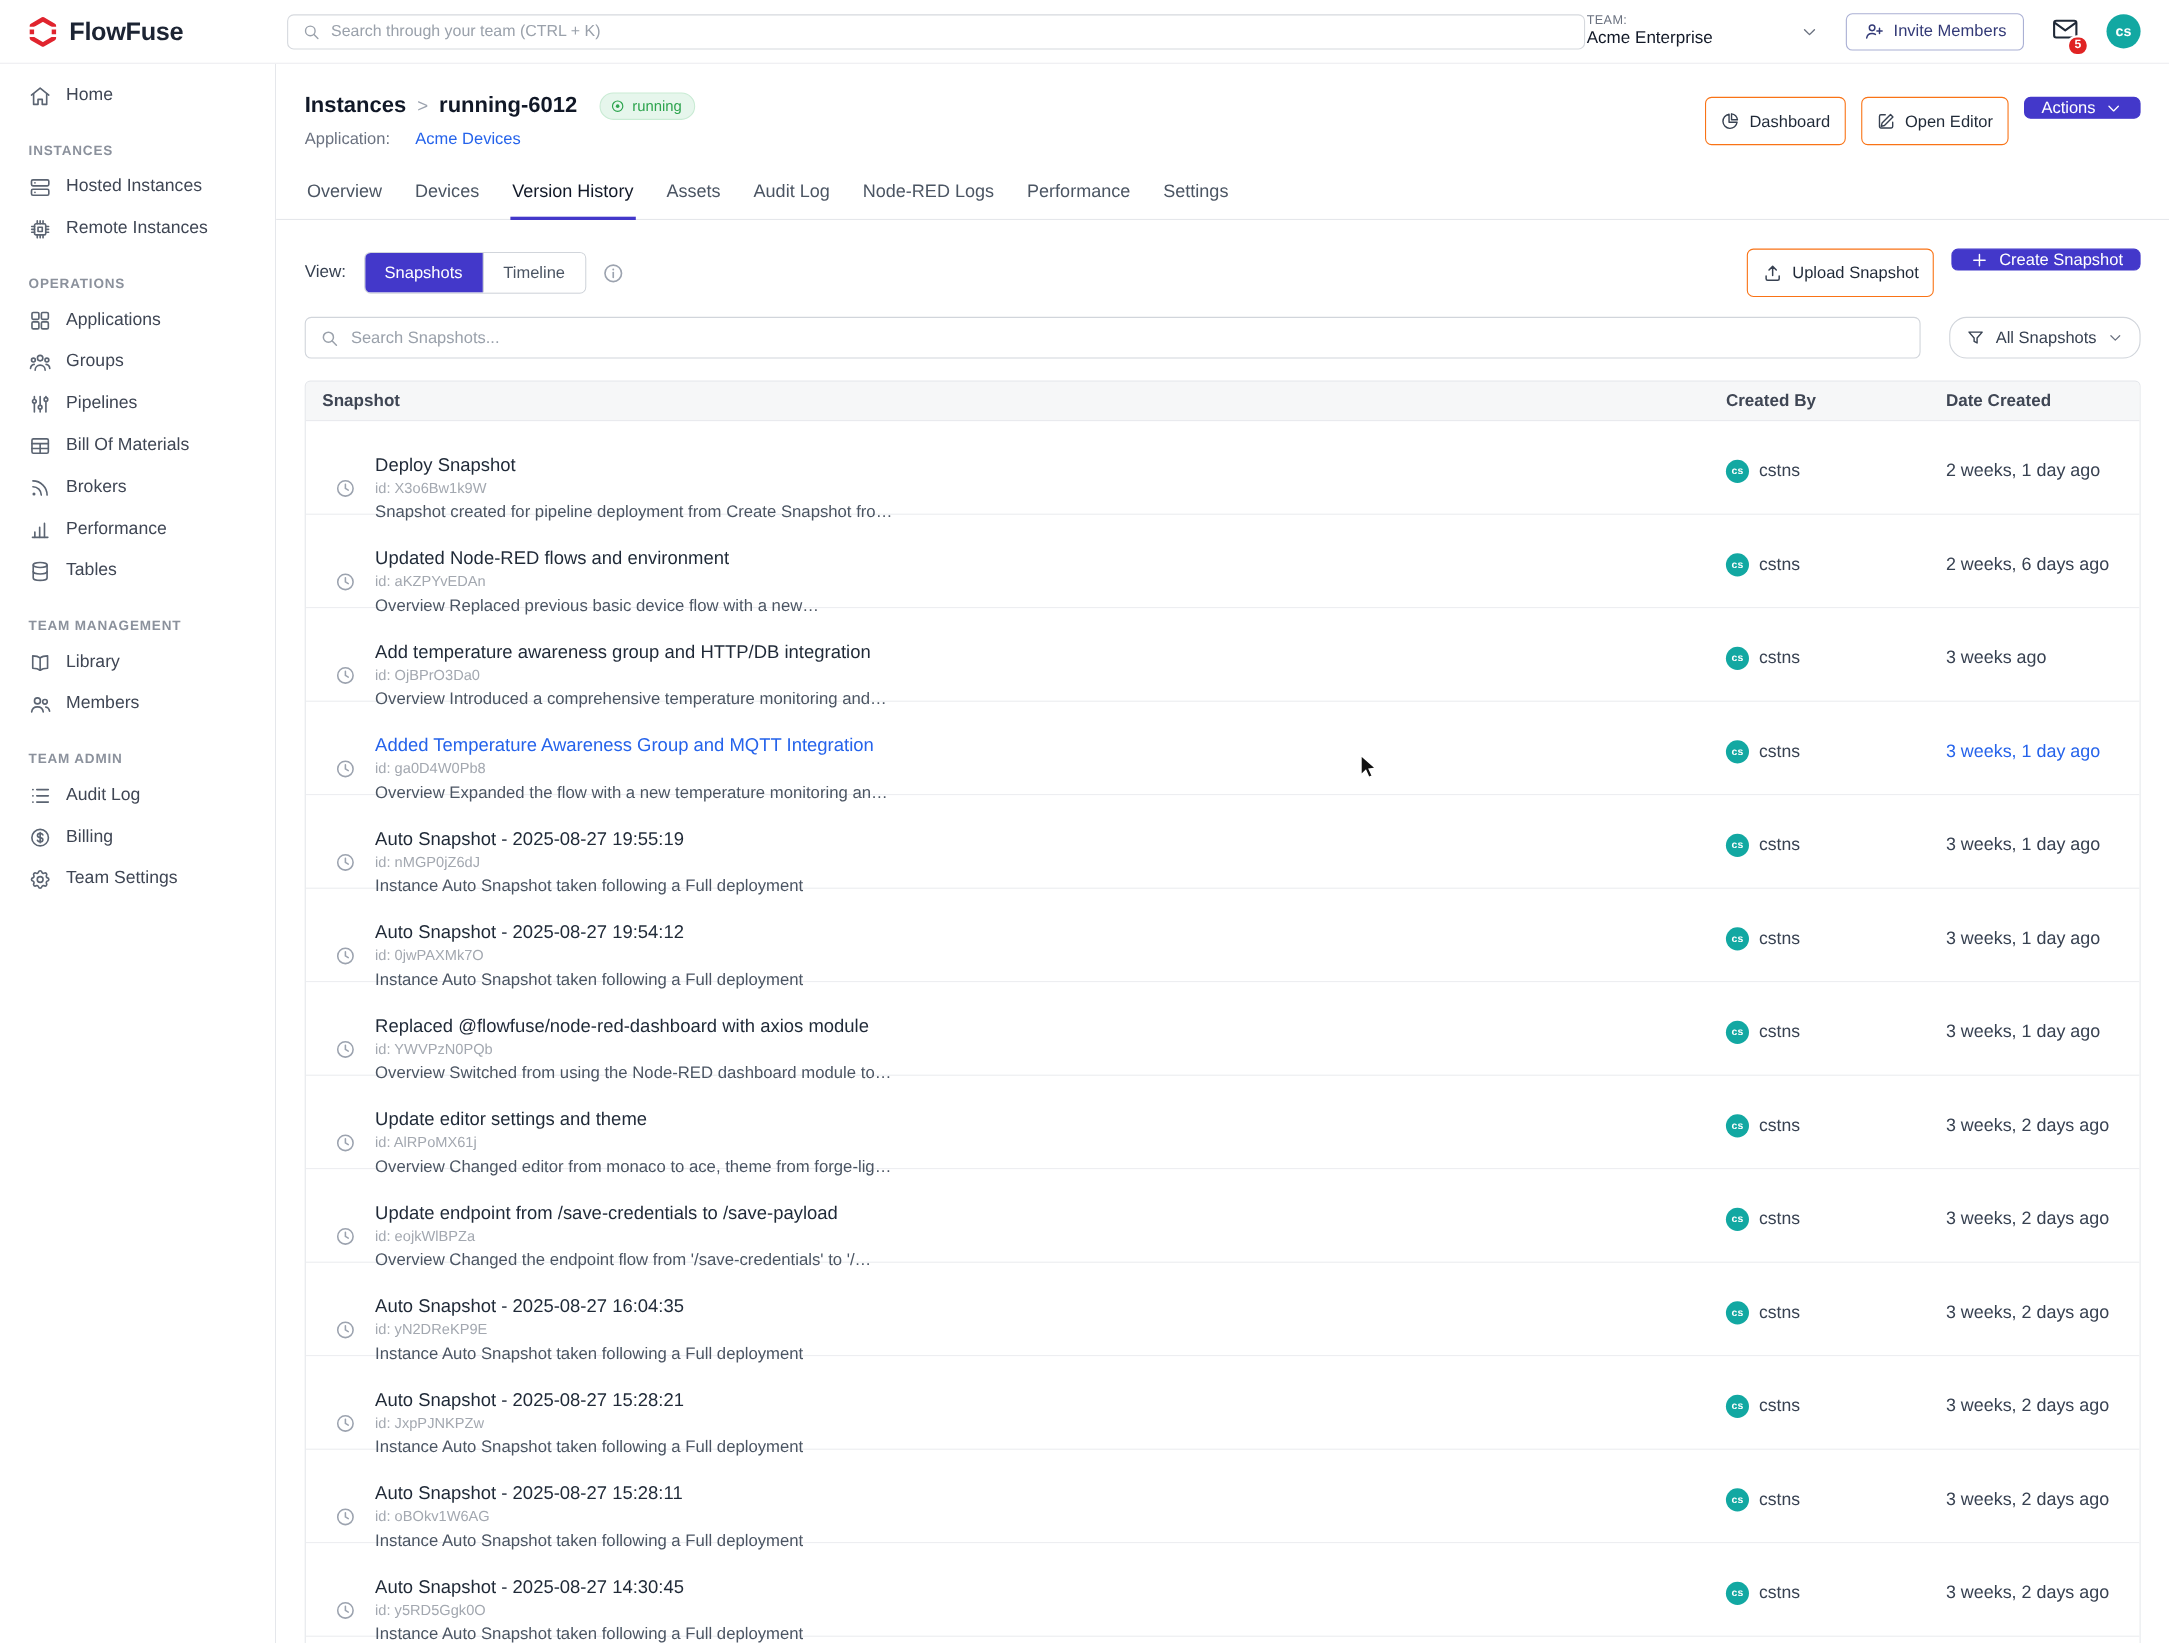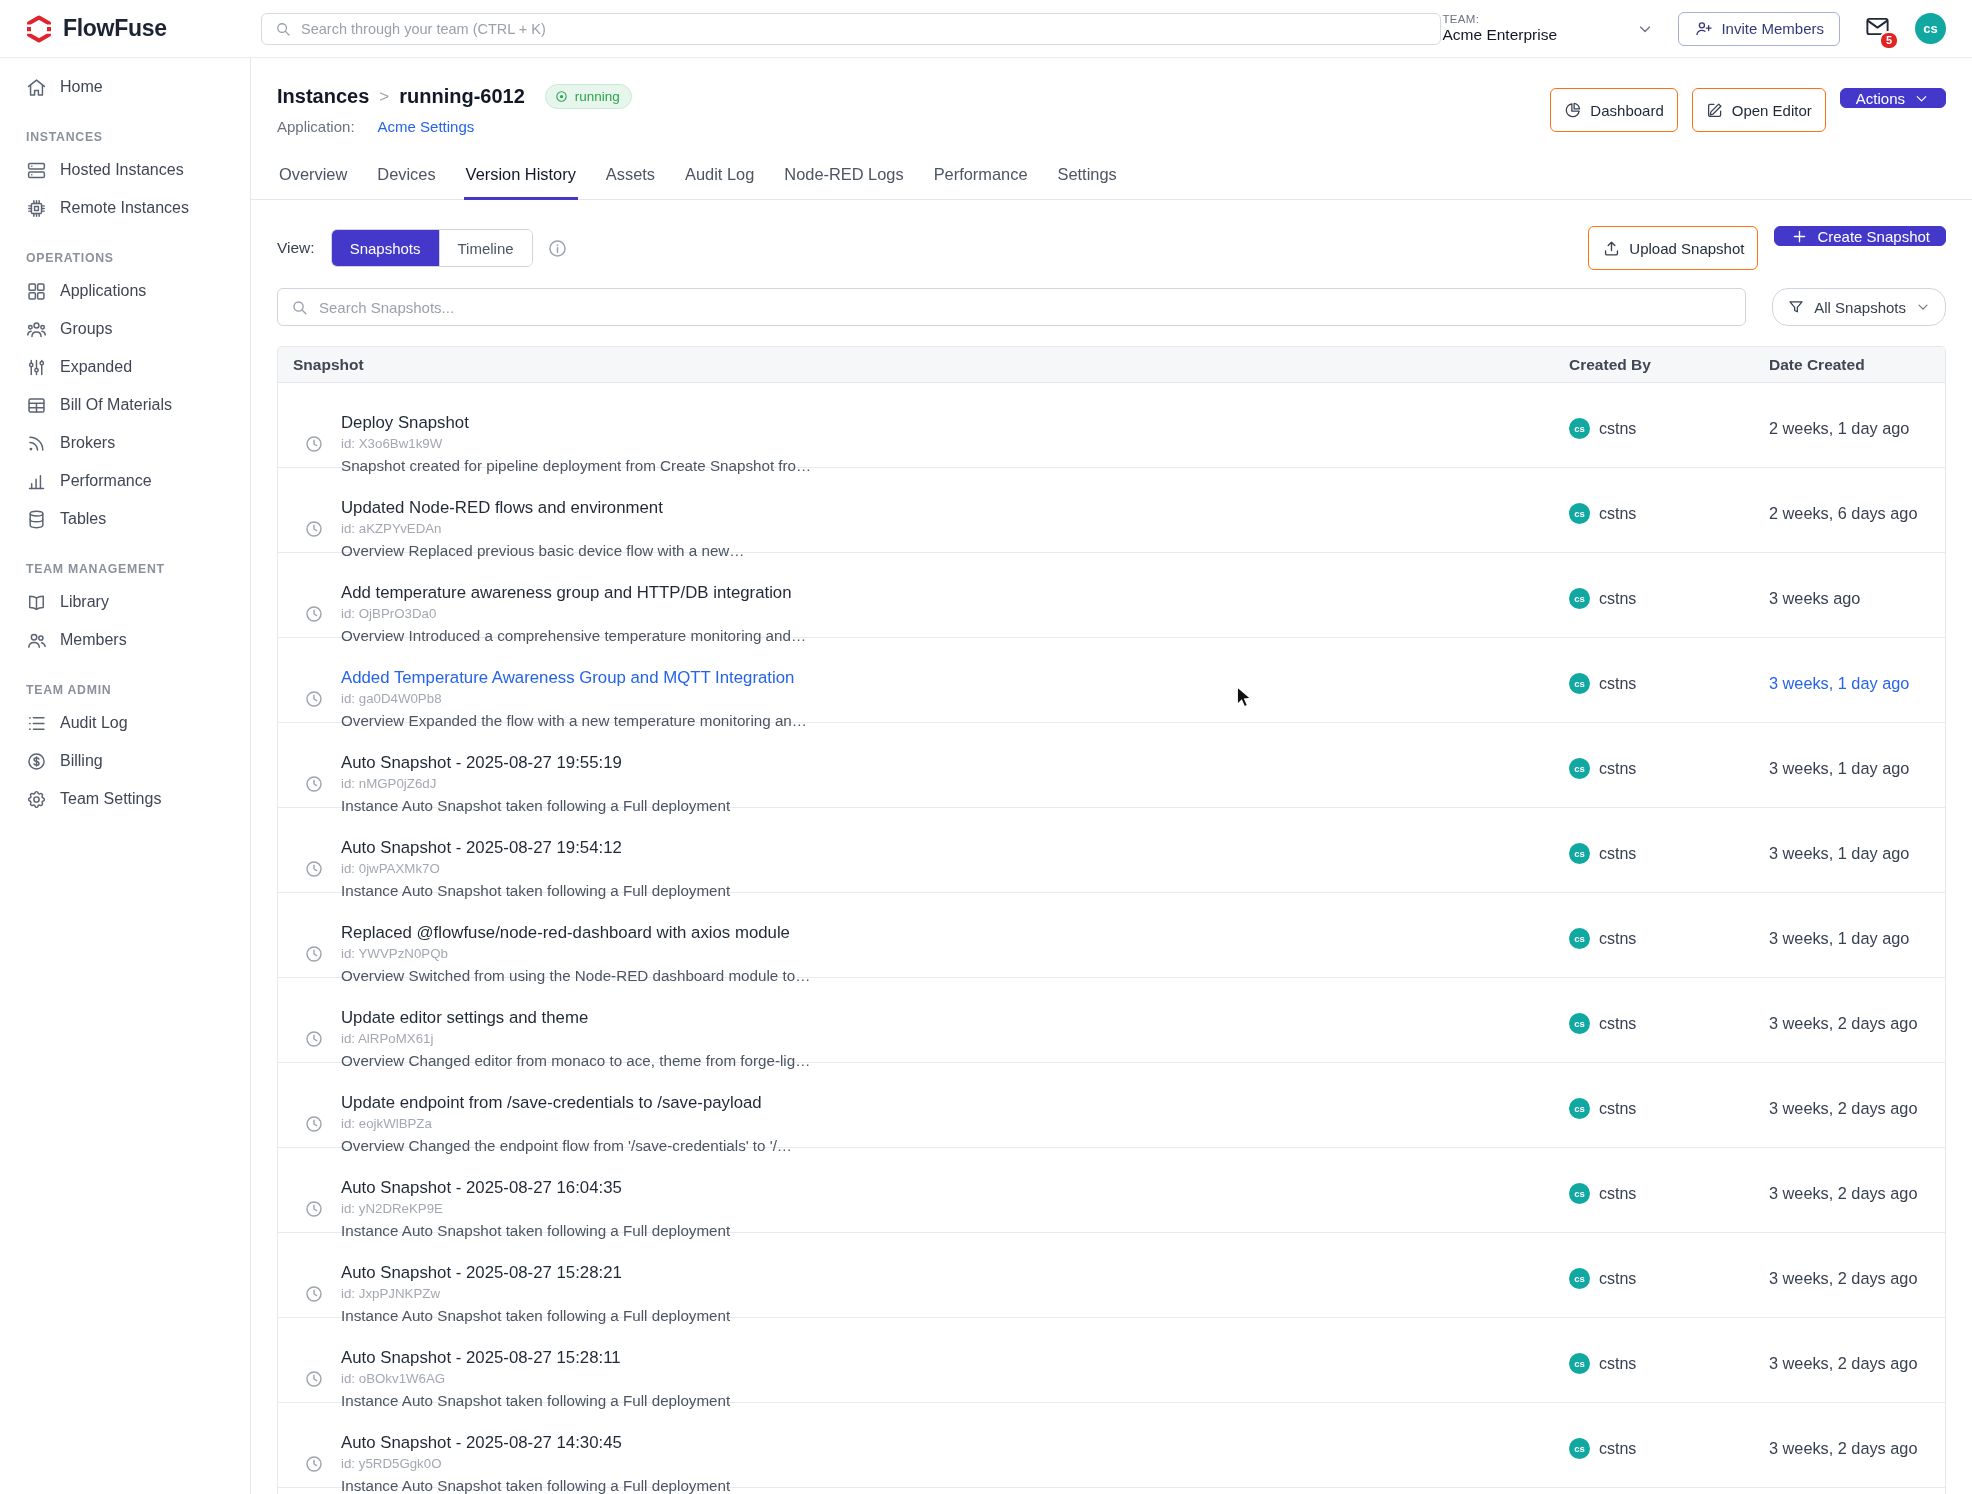--- a/index.html
+++ b/index.html
@@ -212,21 +212,21 @@
         </div>
         <div class="side-item">
           <span class="side-icon" data-icon="pipelines">
             <svg viewBox="0 0 24 24" fill="none" stroke="currentColor" stroke-width="1.7" stroke-linecap="round" stroke-linejoin="round">
               <path d="M6 4v16M12 4v16M18 4v16"></path>
               <circle cx="6" cy="9" r="1.9" fill="#ffffff"></circle>
               <circle cx="12" cy="15" r="1.9" fill="#ffffff"></circle>
               <circle cx="18" cy="7" r="1.9" fill="#ffffff"></circle>
             </svg>
           </span>
-          <span>Expanded</span>
+          <span>Pipelines</span>
         </div>
         <div class="side-item">
           <span class="side-icon" data-icon="bom">
             <svg viewBox="0 0 24 24" fill="none" stroke="currentColor" stroke-width="1.7" stroke-linecap="round" stroke-linejoin="round">
               <rect x="3.5" y="4.5" width="17" height="15" rx="1.5"></rect>
               <path d="M3.5 9.5h17M3.5 14.5h17M12 9.5v10"></path>
             </svg>
           </span>
           <span>Bill Of Materials</span>
         </div>
@@ -324,21 +324,21 @@
                 <svg viewBox="0 0 24 24" fill="none" stroke="currentColor" stroke-width="1.7" stroke-linecap="round" stroke-linejoin="round">
                   <circle cx="12" cy="12" r="7.5"></circle>
                   <circle cx="12" cy="12" r="2.6" fill="currentColor" stroke="none"></circle>
                 </svg>
               </span>
             <span>running</span>
           </span>
         </div>
         <div class="app-line">
           <span>Application:</span>
-          <a>Acme Settings</a>
+          <a>Acme Devices</a>
         </div>
       </div>
       <div class="head-actions">
         <button class="btn btn-ghost">
           <span class="i18" data-icon="chart-pie">
               <svg viewBox="0 0 24 24" fill="none" stroke="currentColor" stroke-width="1.7" stroke-linecap="round" stroke-linejoin="round">
                 <path d="M10.5 3.8A8.6 8.6 0 1020.2 13.5H10.5V3.8z"></path>
                 <path d="M13.5 3.3a8.6 8.6 0 017.2 7.2h-7.2V3.3z"></path>
               </svg>
             </span>

